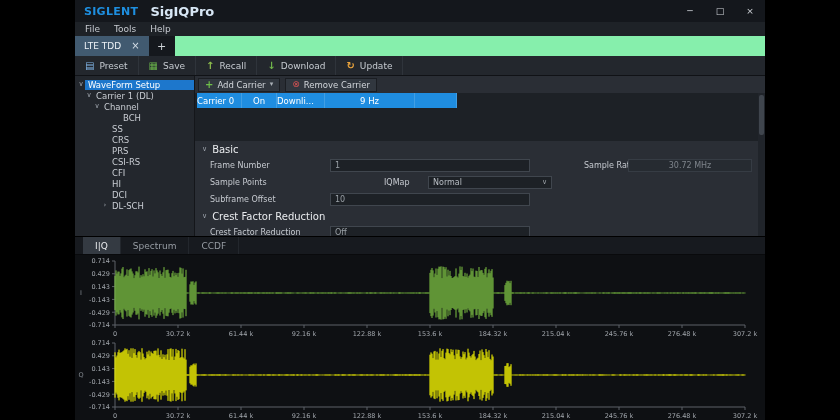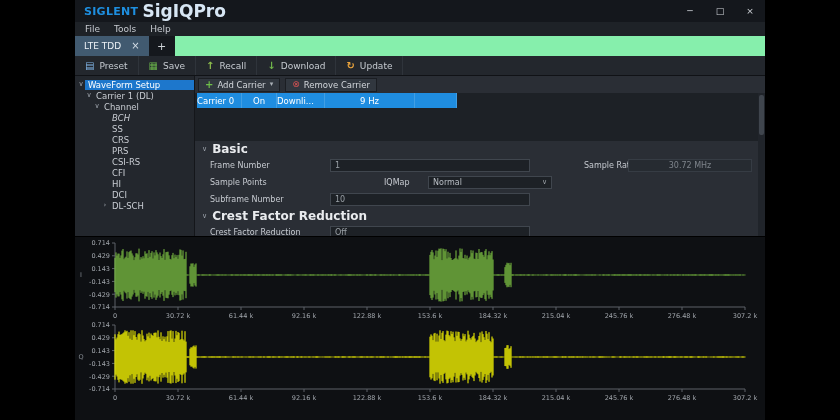--- a/index.html
+++ b/index.html
@@ -3,21 +3,21 @@
 <meta charset="utf-8">
 <style>
   *{margin:0;padding:0;box-sizing:border-box;}
   body{width:840px;height:420px;background:#000;overflow:hidden;position:relative;
        font-family:"DejaVu Sans","Liberation Sans",sans-serif;}
   .app{position:absolute;left:75px;top:0;width:690px;height:420px;background:#262a30;
        display:flex;flex-direction:column;overflow:hidden;}
   
   .titlebar{height:22px;background:#14171c;display:flex;align-items:center;padding-left:9px;flex:0 0 auto;}
   .logo{color:#1e8fe0;font-weight:bold;font-size:11px;letter-spacing:.3px;}
-  .appname{color:#d7e6f4;font-size:17px;font-weight:bold;margin-left:4px;text-align:right;}
+  .appname{color:#d7e6f4;font-size:13px;font-weight:bold;margin-left:12px;text-align:right;}
   .winbtns{margin-left:auto;display:flex;height:100%;}
   .winbtn{width:30px;display:flex;align-items:center;justify-content:center;color:#cfd3d8;font-size:9px;}
   
   .menubar{height:14px;background:#1e2227;display:flex;align-items:center;padding-left:3px;flex:0 0 auto;}
   .menu-item{color:#c6cad0;font-size:9px;padding:0 7px;}
   
   .tabbar{height:20px;background:#86efac;display:flex;flex:0 0 auto;}
   .tab{background:#415a70;color:#eef3f8;font-size:9px;display:flex;align-items:center;padding:0 9px;gap:10px;}
   .tab-close{font-size:10px;color:#d3dde6;line-height:1;}
   .tab-add{width:26px;display:flex;align-items:center;justify-content:center;color:#cfd3d8;font-size:11px;background:#15181d;}
@@ -39,21 +39,21 @@
   .glyph-remove{color:#d45252;font-size:9px;line-height:1;}
   .glyph-chev{color:#aab0b6;font-size:7px;line-height:1;}
   .table-zone{height:48px;background:#1d2126;padding-left:2px;}
   .trow{display:flex;}
   .thead .tcell{height:15px;background:#262b31;border-right:1px solid #32373e;border-bottom:1px solid #181b1f;
      color:#c3c8ce;font-size:8.5px;display:flex;align-items:center;justify-content:center;}
   .tbody .tcell{height:15px;background:#1f8de0;color:#fff;font-size:8.5px;display:flex;align-items:center;justify-content:center;border-right:1px solid rgba(255,255,255,.15);}
   .tcell.left{justify-content:flex-start;padding-left:0;}
   .sec-head{height:16px;display:flex;align-items:center;gap:5px;padding-left:7px;}
   .sec-chev{color:#9ba1a9;font-size:7px;line-height:1;}
-  .sec-title{color:#e9ebee;font-size:12px;font-weight:bold;}
+  .sec-title{color:#e9ebee;font-size:10px;font-weight:normal;}
   .form-row{height:17px;display:flex;align-items:center;}
   .flabel{color:#c6cad0;font-size:8px;white-space:nowrap;flex:0 0 auto;}
   .flabel.c1{width:135px;padding-left:15px;}
   .flabel.c2{width:98px;padding-left:54px;}
   .fld{height:13px;background:#1d2126;border:1px solid #40464e;display:flex;align-items:center;padding:0 4px;flex:0 0 auto;}
   .fld.f1{width:200px;}
   .fld.f2{width:124px;}
   .fld .fval{font-size:8px;color:#9aa0a6;}
   .fld.select .fval{color:#b9bec4;}
   .fld.disabled{background:#262b31;border-color:#363c44;justify-content:center;}
@@ -129,21 +129,21 @@
           <span class="tree-label">WaveForm Setup</span>
         </div>
         <div class="tree-row" style="padding-left: 10px;">
           <span class="tree-arrow">∨</span>
           <span class="tree-label">Carrier 1 (DL)</span>
         </div>
         <div class="tree-row" style="padding-left: 18px;">
           <span class="tree-arrow">∨</span>
           <span class="tree-label">Channel</span>
         </div>
-        <div class="tree-row" style="padding-left: 26px; font-style: italic;">
+        <div class="tree-row" style="padding-left: 37px;">
           <span class="tree-arrow"></span>
           <span class="tree-label">BCH</span>
         </div>
         <div class="tree-row" style="padding-left: 26px;">
           <span class="tree-arrow"></span>
           <span class="tree-label">SS</span>
         </div>
         <div class="tree-row" style="padding-left: 26px;">
           <span class="tree-arrow"></span>
           <span class="tree-label">CRS</span>
@@ -214,21 +214,21 @@
           </div>
           <div class="form-row">
             <span class="flabel c1">Sample Points</span>
             <span class="flabel c2">IQMap</span>
             <div class="fld f2 select">
               <span class="fval">Normal</span>
               <span class="fchev">∨</span>
             </div>
           </div>
           <div class="form-row">
-            <span class="flabel c1">Subframe Number</span>
+            <span class="flabel c1">Subframe Offset</span>
             <div class="fld f1">
               <span class="fval">10</span>
             </div>
           </div>
           <div class="sec-head">
             <span class="sec-chev">∨</span>
             <span class="sec-title">Crest Factor Reduction</span>
           </div>
           <div class="form-row">
             <span class="flabel c1">Crest Factor Reduction</span>
@@ -238,20 +238,25 @@
           </div>
         </div>
 
       <div class="vscroll">
         <div class="vthumb"></div>
       </div>
     </div>
   </div>
 
   <div class="bottom">
+    <div class="ptabs">
+        <div class="ptab active">I|Q</div>
+        <div class="ptab">Spectrum</div>
+        <div class="ptab">CCDF</div>
+      </div>
     <div class="plots">
       <svg id="plotI" class="plot" width="690" height="82">
           <path d="M40 4 L40 68 L670 68" stroke="#5c6168" stroke-width="1" fill="none"></path>
           <line x1="37" y1="4" x2="40" y2="4" stroke="#5c6168" stroke-width="1"></line>
           <text x="35" y="6.3" text-anchor="end" fill="#a2a7ad" font-size="6.5">0.714</text>
           <line x1="37" y1="16.773109243697476" x2="40" y2="16.773109243697476" stroke="#5c6168" stroke-width="1"></line>
           <text x="35" y="19.073109243697477" text-anchor="end" fill="#a2a7ad" font-size="6.5">0.429</text>
           <line x1="37" y1="29.591036414565828" x2="40" y2="29.591036414565828" stroke="#5c6168" stroke-width="1"></line>
           <text x="35" y="31.89103641456583" text-anchor="end" fill="#a2a7ad" font-size="6.5">0.143</text>
           <line x1="37" y1="42.40896358543417" x2="40" y2="42.40896358543417" stroke="#5c6168" stroke-width="1"></line>

